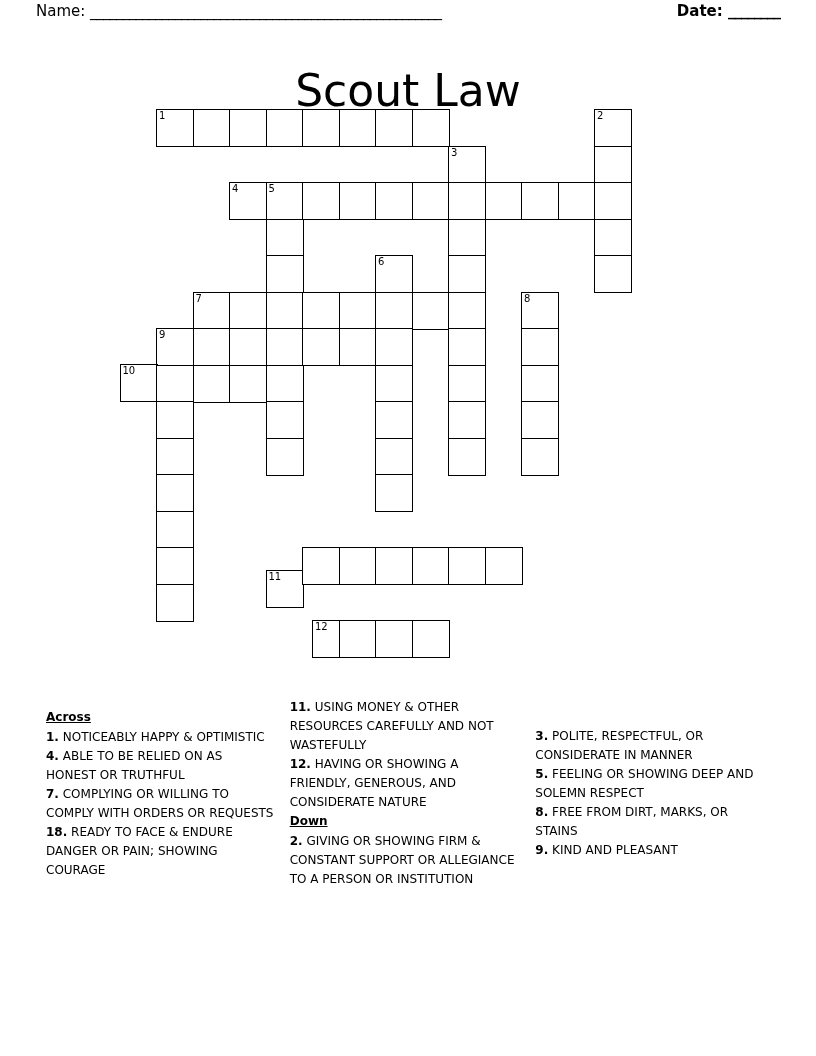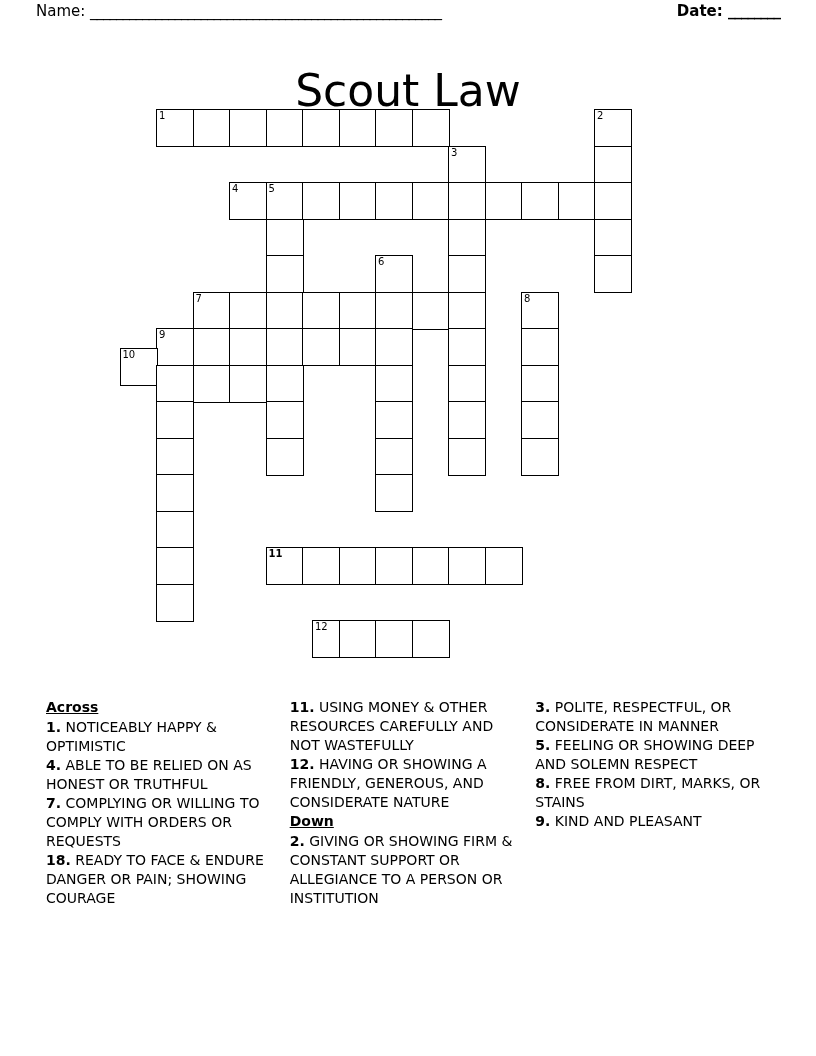--- a/index.html
+++ b/index.html
@@ -69,22 +69,23 @@
   }
 
   
   #clues {
     position: absolute;
     top: 698px;
     left: 46px;
     width: 724px;
     display: flex;
     gap: 8px;
-    font-size: 14px;
+    font-size: 12px;
     line-height: 19px;
+    align-items: center;
   }
   .clue-col { width: 241px; padding-right: 6px; box-sizing: border-box; }
   .clue-col.col2 { width: 243px; }
   .clue-col.col3 { width: 240px; }
   .clue-heading {
     font-weight: bold;
     text-decoration: underline;
     margin-bottom: 1px;
     display: block;
   }
@@ -169,21 +170,21 @@
       <span class="num">9</span>
     </div>
     <div class="cell" style="left: 192.5px; top: 328px;"></div>
     <div class="cell" style="left: 229px; top: 328px;"></div>
     <div class="cell" style="left: 265.5px; top: 328px;"></div>
     <div class="cell" style="left: 302px; top: 328px;"></div>
     <div class="cell" style="left: 338.5px; top: 328px;"></div>
     <div class="cell" style="left: 375px; top: 328px;"></div>
     <div class="cell" style="left: 448px; top: 328px;"></div>
     <div class="cell" style="left: 521px; top: 328px;"></div>
-    <div class="cell" style="left: 119.5px; top: 348px;">
+    <div class="cell" style="left: 119.5px; top: 364px;">
       <span class="num">10</span>
     </div>
     <div class="cell" style="left: 156px; top: 364.5px;"></div>
     <div class="cell" style="left: 192.5px; top: 364.5px;"></div>
     <div class="cell" style="left: 229px; top: 364.5px;"></div>
     <div class="cell" style="left: 265.5px; top: 364.5px;"></div>
     <div class="cell" style="left: 375px; top: 364.5px;"></div>
     <div class="cell" style="left: 448px; top: 364.5px;"></div>
     <div class="cell" style="left: 521px; top: 364.5px;"></div>
     <div class="cell" style="left: 156px; top: 401px;"></div>
@@ -193,21 +194,21 @@
     <div class="cell" style="left: 521px; top: 401px;"></div>
     <div class="cell" style="left: 156px; top: 437.5px;"></div>
     <div class="cell" style="left: 265.5px; top: 437.5px;"></div>
     <div class="cell" style="left: 375px; top: 437.5px;"></div>
     <div class="cell" style="left: 448px; top: 437.5px;"></div>
     <div class="cell" style="left: 521px; top: 437.5px;"></div>
     <div class="cell" style="left: 156px; top: 474px;"></div>
     <div class="cell" style="left: 375px; top: 474px;"></div>
     <div class="cell" style="left: 156px; top: 510.5px;"></div>
     <div class="cell" style="left: 156px; top: 547px;"></div>
-    <div class="cell" style="left: 265.5px; top: 547px; font-weight: bold;">
+    <div class="cell" style="left: 265.5px; top: 570px;">
       <span class="num">11</span>
     </div>
     <div class="cell" style="left: 302px; top: 547px;"></div>
     <div class="cell" style="left: 338.5px; top: 547px;"></div>
     <div class="cell" style="left: 375px; top: 547px;"></div>
     <div class="cell" style="left: 411.5px; top: 547px;"></div>
     <div class="cell" style="left: 448px; top: 547px;"></div>
     <div class="cell" style="left: 484.5px; top: 547px;"></div>
     <div class="cell" style="left: 156px; top: 583.5px;"></div>
     <div class="cell" style="left: 312px; top: 620px;">

